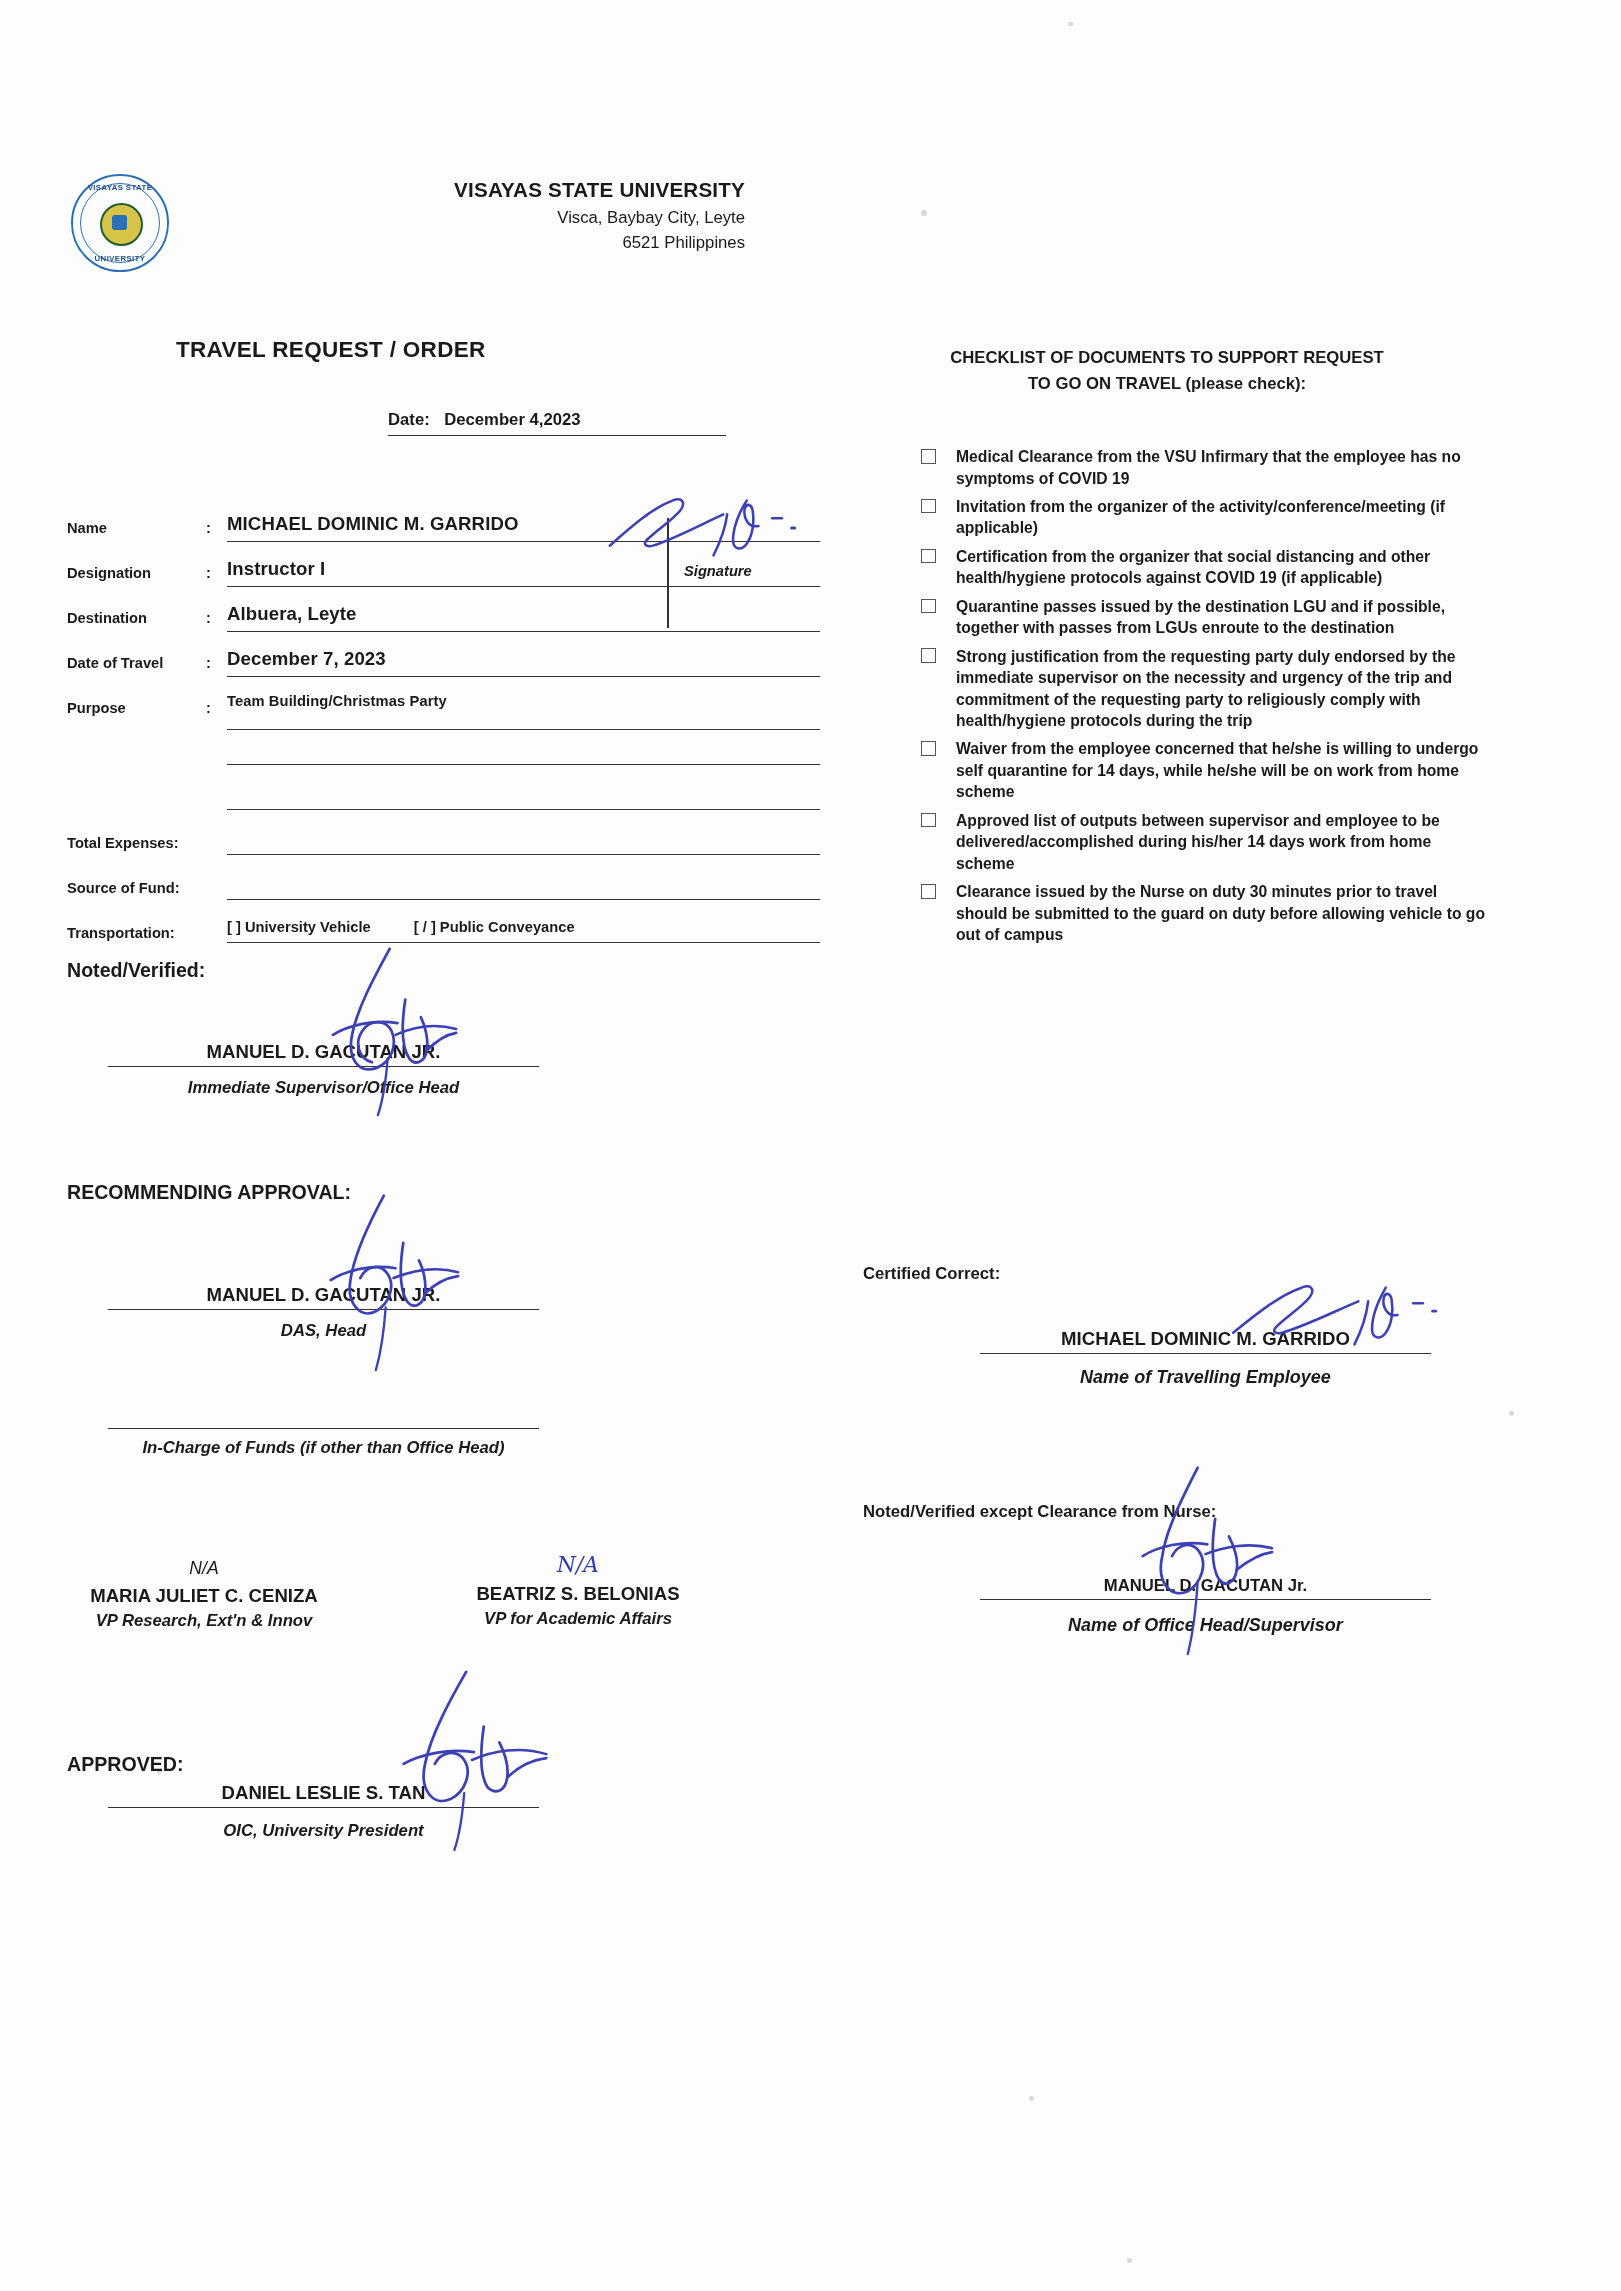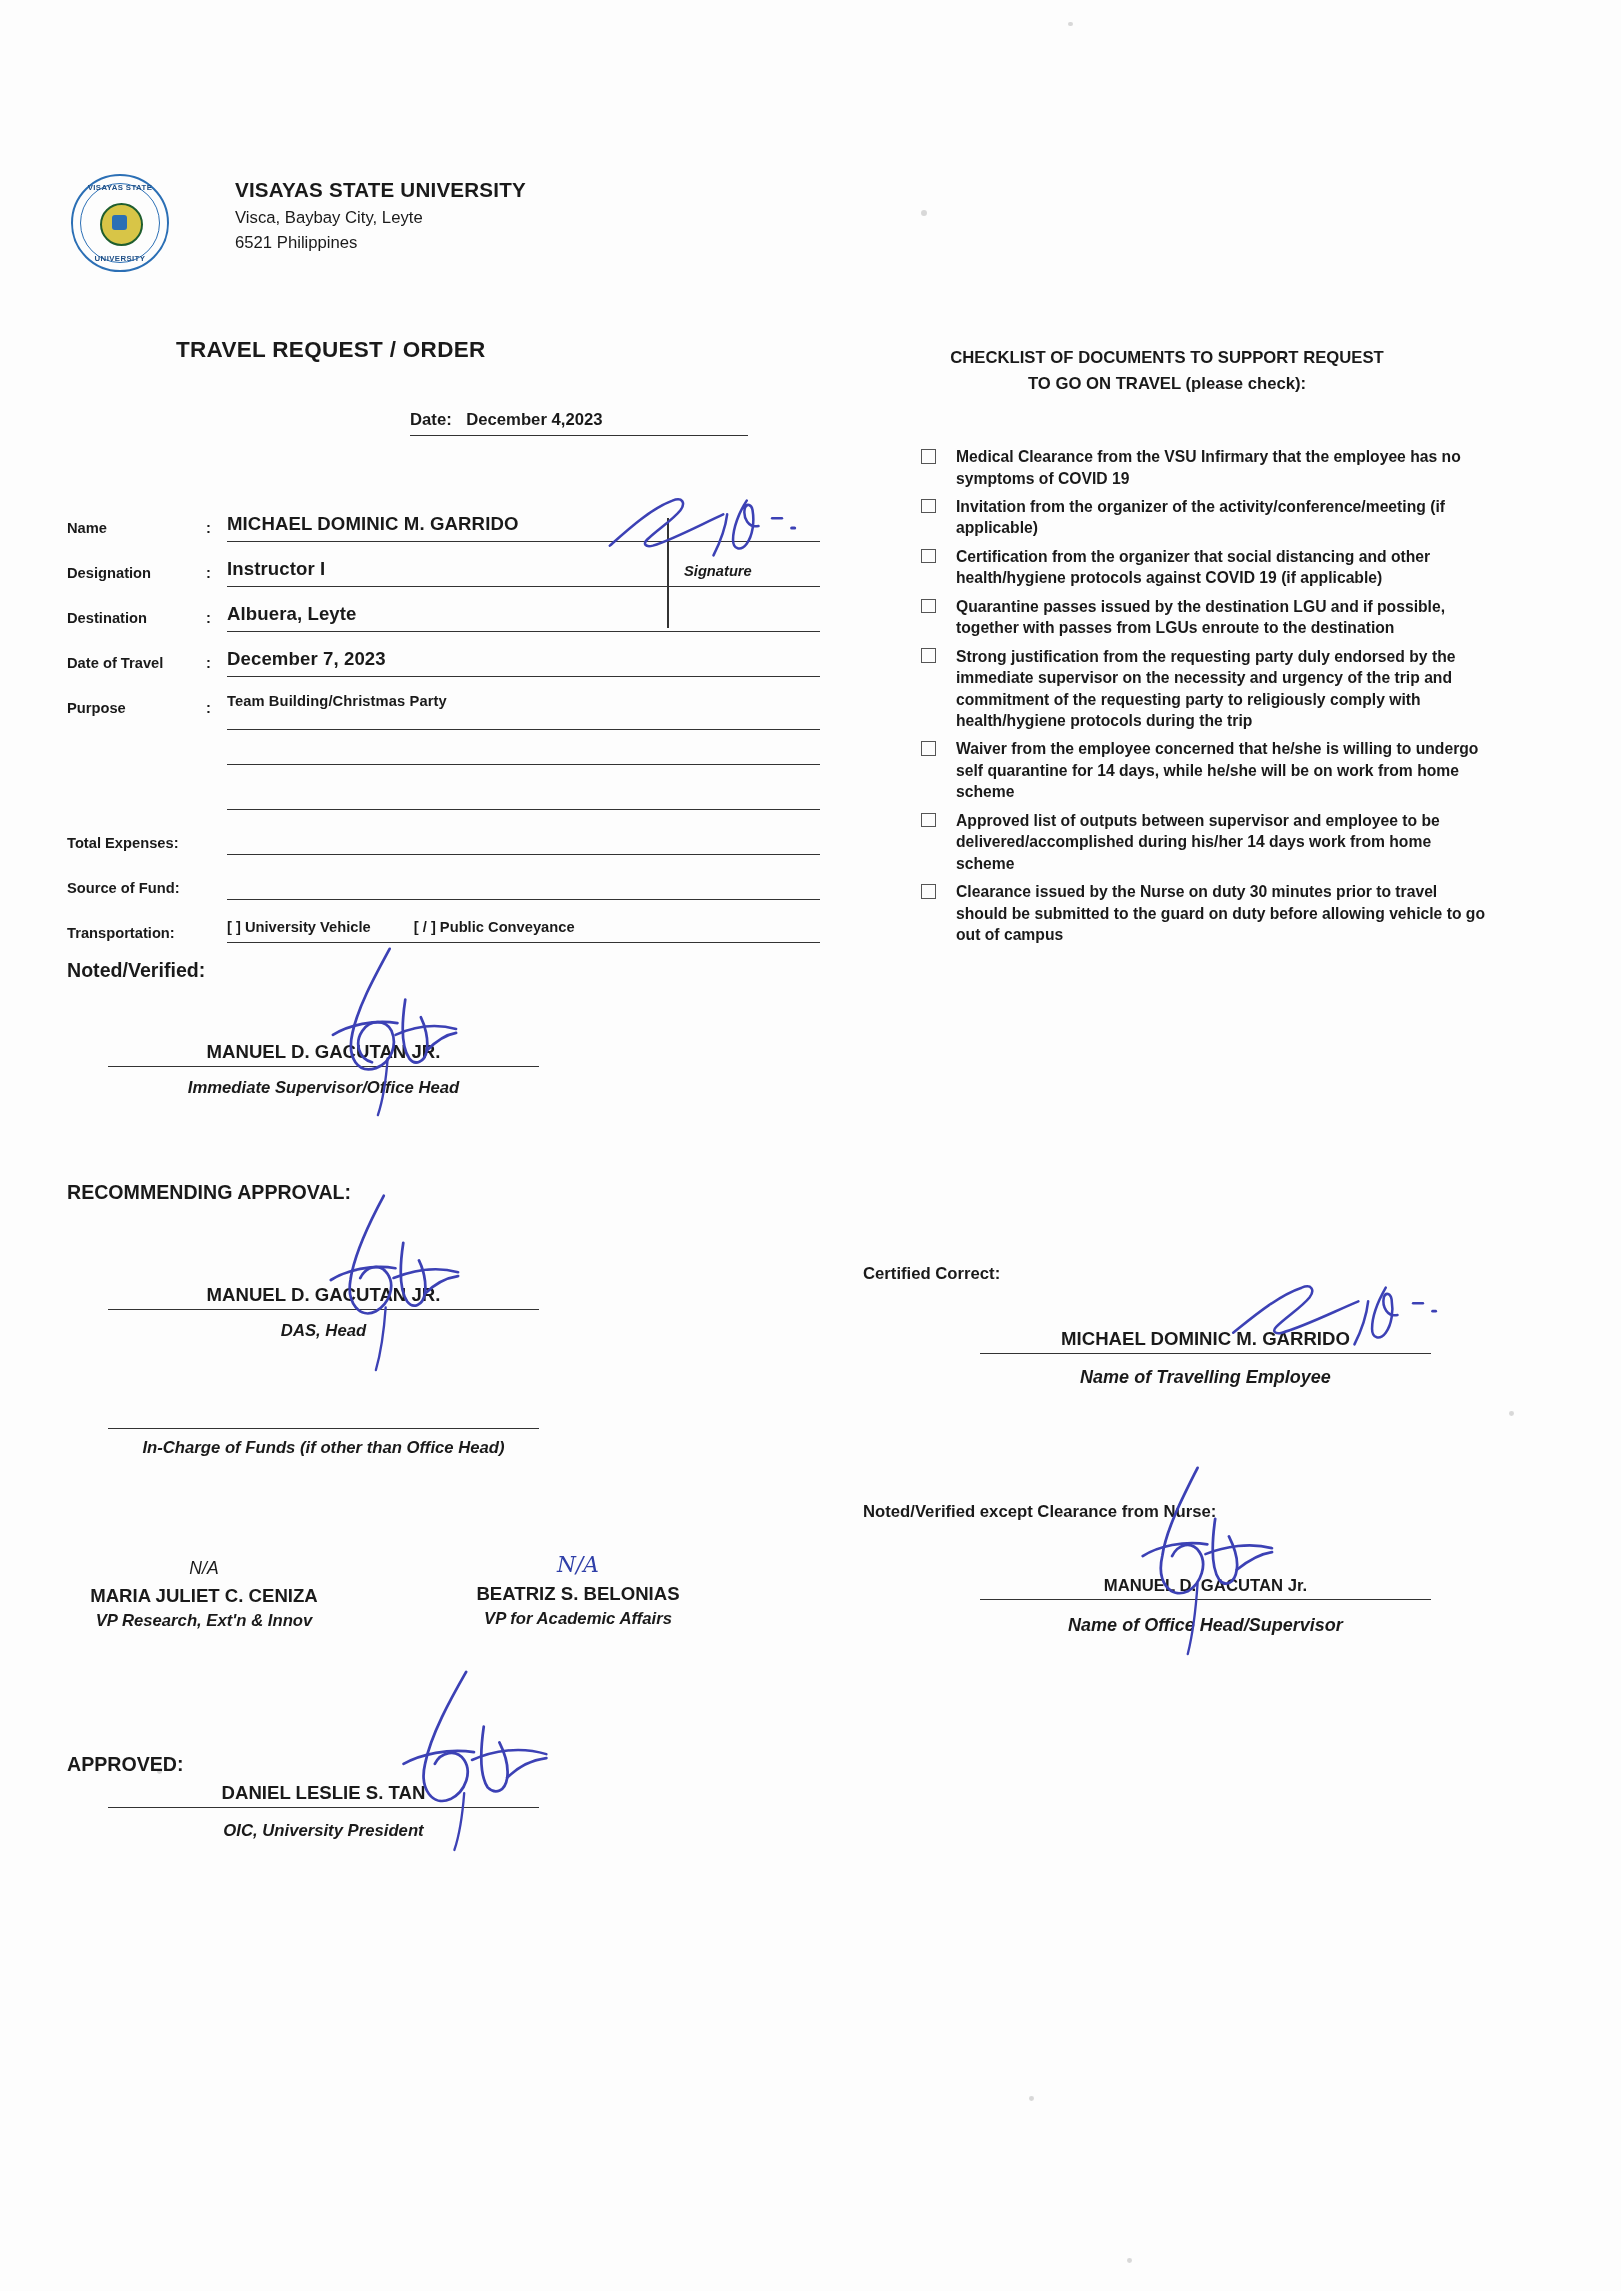--- a/index.html
+++ b/index.html
@@ -78,21 +78,21 @@
     letter-spacing: 0.4px;
   }
   .seal .top-text { top: 8.8px; }
   .seal .bot-text { bottom: 8.8px; }
 
   .univ-block {
     position: absolute;
     left: 235px;
     top: 178px;
     width: 510px;
-    text-align: left;
+    text-align: right;
   }
   .univ-name {
     font-size: 20.6px;
     font-weight: bold;
     letter-spacing: 0.2px;
   }
   .univ-addr {
     font-size: 16.7px;
     margin-top: 5.9px;
   }
@@ -105,21 +105,21 @@
     position: absolute;
     left: 176px;
     top: 337px;
     font-size: 22.5px;
     font-weight: bold;
     letter-spacing: 0.3px;
   }
 
   .date-line {
     position: absolute;
-    left: 410px;
+    left: 388px;
     top: 410px;
     width: 338px;
     border-bottom: 1.5px solid #333;
     padding-bottom: 4.9px;
     font-size: 16.7px;
     font-weight: 600;
   }
   .date-line .dlabel { font-weight: 600; }
   .date-line .dval { margin-left: 9.8px; }
 

